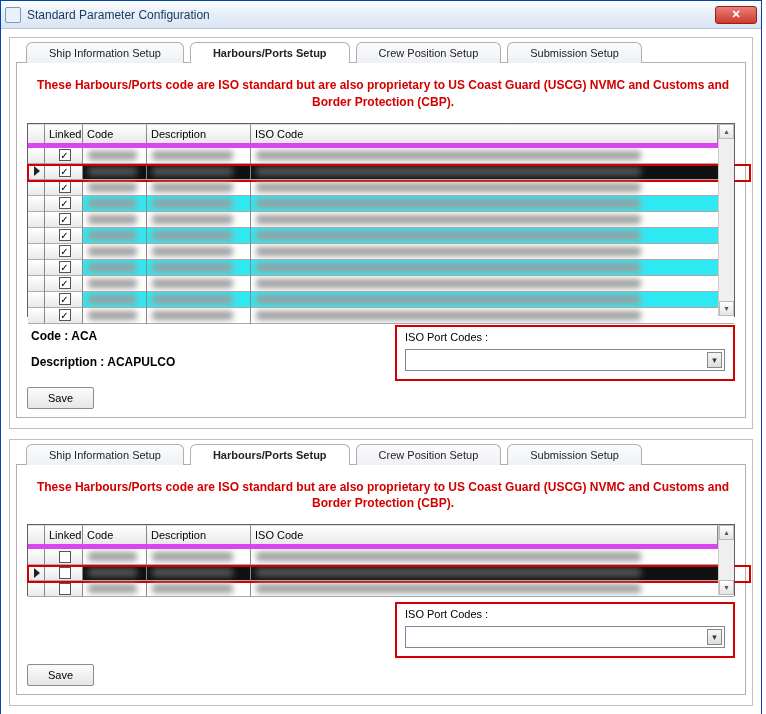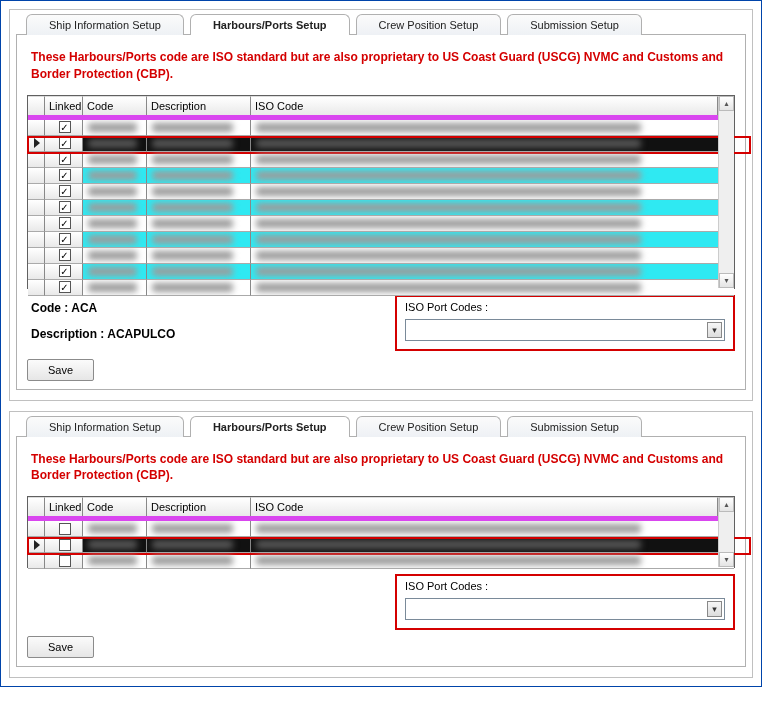--- a/index.html
+++ b/index.html
@@ -71,20 +71,21 @@
     margin-top: -1px;
     padding: 10px 10px 8px 10px;
     background: #fff;
   }
   .warning-text {
     color: #d40000;
     font-weight: bold;
     font-size: 12px;
     line-height: 1.4;
     margin: 4px 0 12px 4px;
+    text-align: center;
   }
   .grid-wrap {
     border: 1px solid #606060;
     position: relative;
     background: #fff;
   }
   .grid-header {
     display: flex;
     background: #a16207;
     border-bottom: 5px solid #d946ef;
@@ -135,21 +136,21 @@
   }
   .row-pointer {
     width:0; height:0; border-top:5px solid transparent; border-bottom:5px solid transparent;
     border-left:6px solid #222;
   }
   .row-highlight {
     position:absolute; left:-1px; right:-17px; height:18px;
     border:2px solid #d40000; pointer-events:none;
   }
   .below-grid {
-    display:flex; align-items:flex-start; gap:32px; margin-top:6px;
+    display:flex; align-items:flex-end; gap:32px; margin-top:6px;
   }
   .left-info { padding-left:4px; }
   .info-line { font-weight:bold; font-size:12px; margin: 6px 0 12px 0; }
   .iso-block {
     border: 2px solid #d40000;
     padding: 4px 8px 8px 8px;
     margin-left:auto;
     width: 340px;
   }
   .iso-label { font-size: 11px; margin-bottom:6px; font-weight:normal; }
@@ -182,20 +183,25 @@
   }
   .vbtn { height:15px; border:1px solid #bbb; background:linear-gradient(to bottom,#fff,#e4e4e4);
     display:flex;align-items:center;justify-content:center;font-size:8px;color:#555; }
   .divider-cut { height:2px; background:#fff; }
 </style>
 </head>
 <body>
 
 <div class="outer-border">
 
+  <div class="titlebar">
+    <div class="title-icon"></div>
+    <div class="title-text">Standard Parameter Configuration</div>
+    <div class="win-close">✕</div>
+  </div>
 
   <div class="window-body">
     <div class="tabstrip">
       <div class="tab">Ship Information Setup</div>
       <div class="tab active">Harbours/Ports Setup</div>
       <div class="tab">Crew Position Setup</div>
       <div class="tab">Submission Setup</div>
     </div>
 
     <div class="tab-panel">

